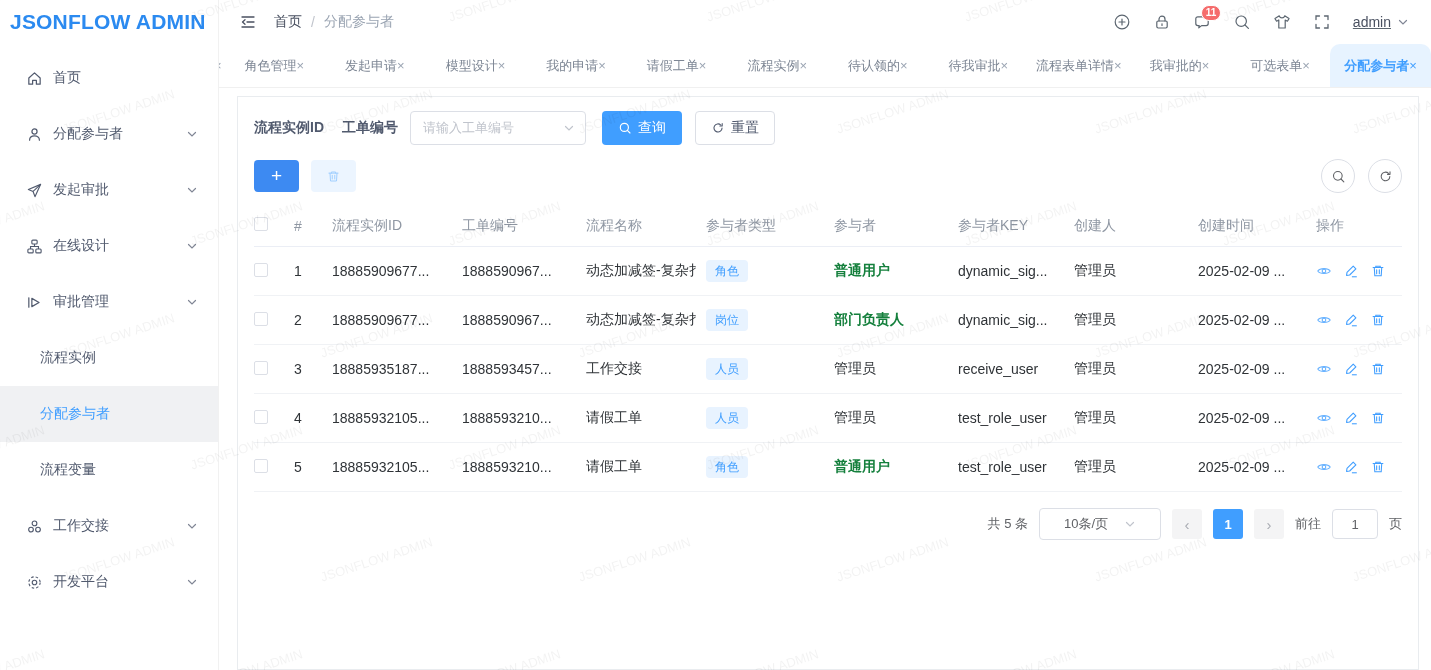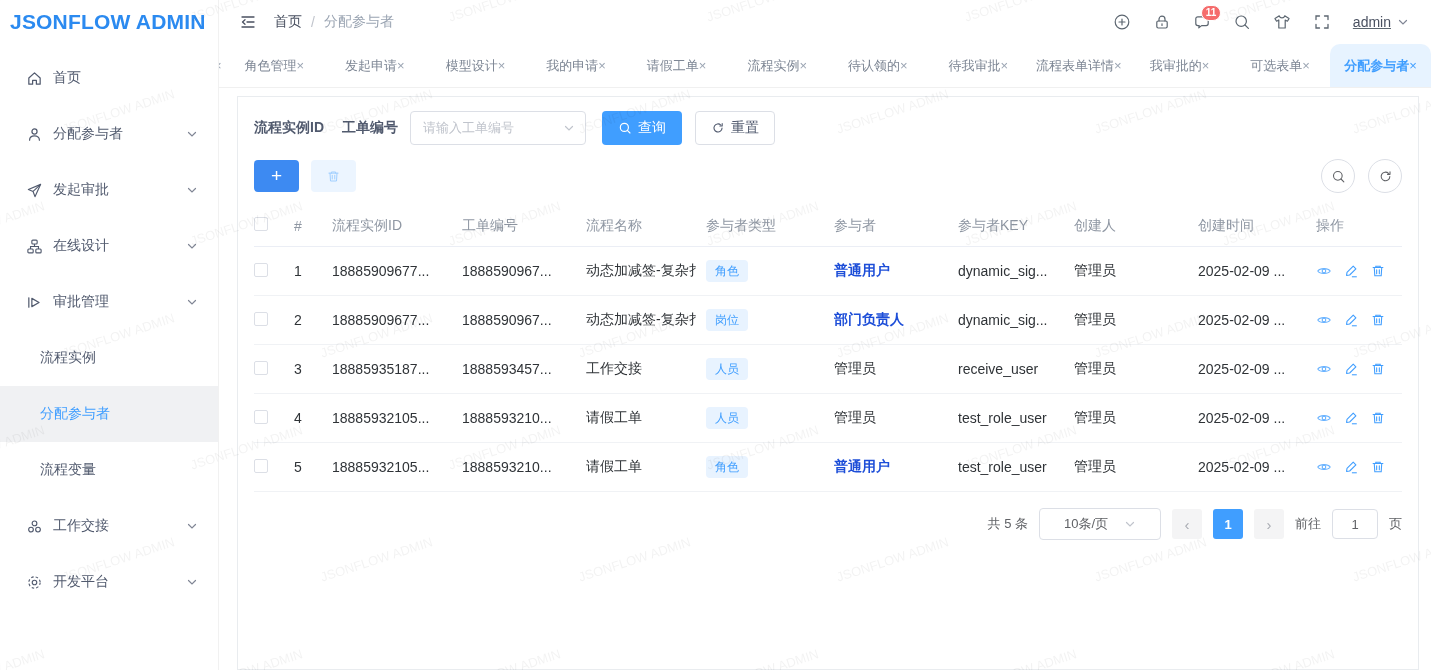--- a/index.html
+++ b/index.html
@@ -67,21 +67,21 @@
   .circle-btn svg { width:15px; height:15px; }
 
   
   .table { margin-top:12px; flex:0 0 auto; }
   .t-head, .t-row { display:grid; grid-template-columns:40px 38px 130px 124px 120px 128px 124px 116px 124px 118px 1fr; align-items:center; }
   .t-head { height:42px; color:#8f97a3; font-size:14px; border-bottom:1px solid #ebeef5; }
   .t-row { height:49px; font-size:14px; color:#2f3337; border-bottom:1px solid #f0f2f5; }
   .cell { overflow:hidden; white-space:nowrap; padding-right:10px; }
   .cbx { width:14px; height:14px; border:1px solid #dcdfe6; border-radius:2px; background:#fff; display:inline-block; cursor:pointer; }
   .tag { display:inline-block; background:#e8f3ff; color:#409eff; font-size:12px; line-height:22px; padding:0 9px; border-radius:4px; }
-  .link { color:#1d4ed8; font-weight:700; cursor:pointer; }
+  .link { color:#15803d; font-weight:700; cursor:pointer; }
   .ops { display:flex; gap:11px; align-items:center; }
   .op { width:16px; height:16px; color:#409eff; cursor:pointer; display:inline-flex; }
   .op svg { width:100%; height:100%; }
   .op.view { color:#66b1ff; }
 
   
   .pager { display:flex; align-items:center; justify-content:flex-end; gap:11px; margin:16px 0 18px; font-size:13px; color:#606266; flex:0 0 auto; }
   .size-select { width:122px; height:32px; border:1px solid #dcdfe6; border-radius:4px; display:flex; align-items:center; justify-content:center; gap:16px; color:#606266; cursor:pointer; background:#fff; }
   .size-select .chev { margin-left:0; color:#c0c4cc; }
   .pg-btn { width:30px; height:30px; background:#f4f4f5; border-radius:3px; display:flex; align-items:center; justify-content:center; color:#a8abb2; cursor:pointer; font-size:15px; }

